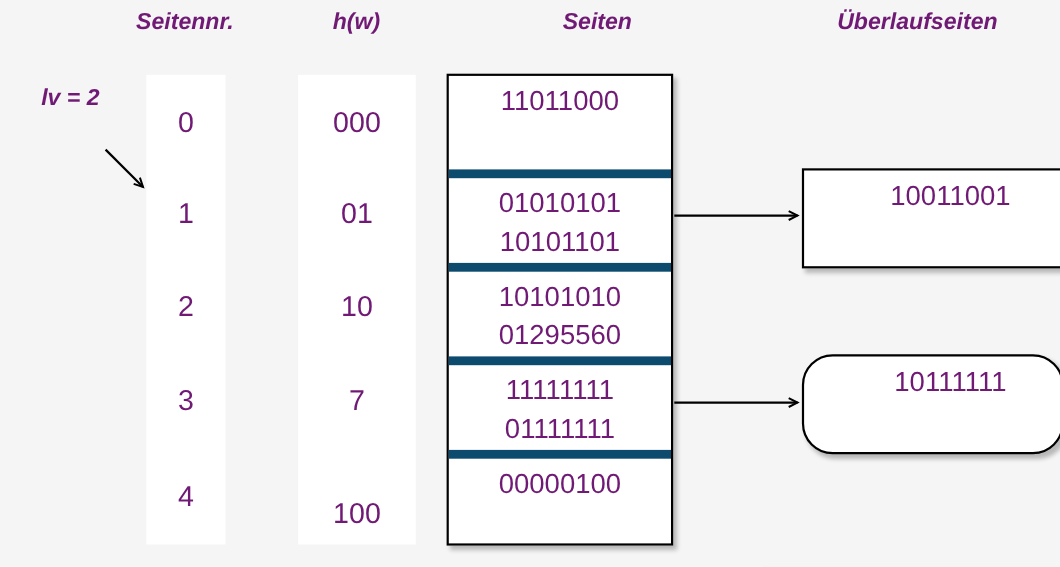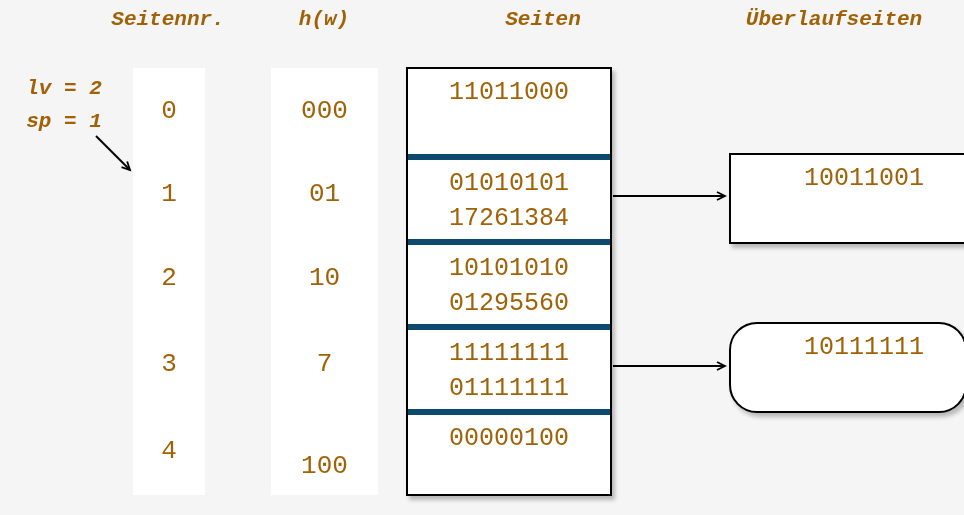--- a/index.html
+++ b/index.html
@@ -1,21 +1,21 @@
 <!DOCTYPE html>
 <html><head>
 <meta charset="utf-8">
 <style>
   html,body{margin:0;padding:0;}
   .canvas{
     position:relative;
     width:964px;height:515px;
     background:#f5f5f5;
-    font-family:Liberation Mono, monospace;
-    color:#a16207;
+    font-family:Liberation Sans, sans-serif;
+    color:#701a75;
     overflow:hidden;
   }
   .hdr{
     position:absolute;
     top:8px;
     transform:translateX(-50%);
     font-style:italic;
     font-size:21px;
     font-weight:bold;
     white-space:nowrap;
@@ -56,21 +56,21 @@
     display:flex;flex-direction:column;
   }
   .bucket{
     height:85px;
     box-sizing:border-box;
     text-align:center;
     font-size:25px;
     line-height:35px;
     padding-top:6px;
   }
-  .bucket + .bucket{border-top:6px solid #0c4a6e;}
+  .bucket + .bucket{border-top:8px solid #0c4a6e;}
   .bucket div{height:35px;}
   .ovbox{
     position:absolute;
     left:729px;
     width:202px;height:81px;
     background:#ffffff;
     border:2px solid #000;
     box-shadow:3px 4px 4px rgba(0,0,0,0.25);
     text-align:center;
     font-size:25px;
@@ -91,21 +91,20 @@
 
 <div class="canvas">
 
   <div class="hdr" style="left:168px">Seitennr.</div>
   <div class="hdr" style="left:324px">h(w)</div>
   <div class="hdr" style="left:543px">Seiten</div>
   <div class="hdr" style="left:834px">Überlaufseiten</div>
 
   <div class="annot">
     <div>lv = 2</div>
-    <div>sp = 1</div>
   </div>
 
   <div class="strip strip-nr"></div>
   <div class="strip strip-hw"></div>
 
   <div class="cell-label nr-label" style="top:93px">0</div>
   <div class="cell-label nr-label" style="top:176px">1</div>
   <div class="cell-label nr-label" style="top:260px">2</div>
   <div class="cell-label nr-label" style="top:346px">3</div>
   <div class="cell-label nr-label" style="top:433px">4</div>
@@ -115,21 +114,21 @@
   <div class="cell-label hw-label" style="top:260px">10</div>
   <div class="cell-label hw-label" style="top:346px">7</div>
   <div class="cell-label hw-label" style="top:448px">100</div>
 
   <div class="mainbox">
     <div class="bucket">
       <div>11011000</div>
     </div>
     <div class="bucket">
       <div>01010101</div>
-      <div>17261384</div>
+      <div>10101101</div>
     </div>
     <div class="bucket">
       <div>10101010</div>
       <div>01295560</div>
     </div>
     <div class="bucket">
       <div>11111111</div>
       <div>01111111</div>
     </div>
     <div class="bucket">

